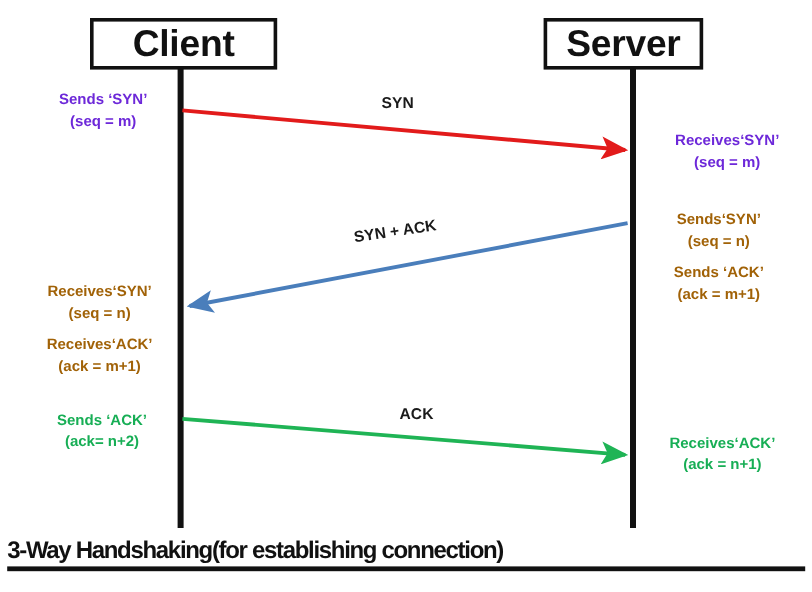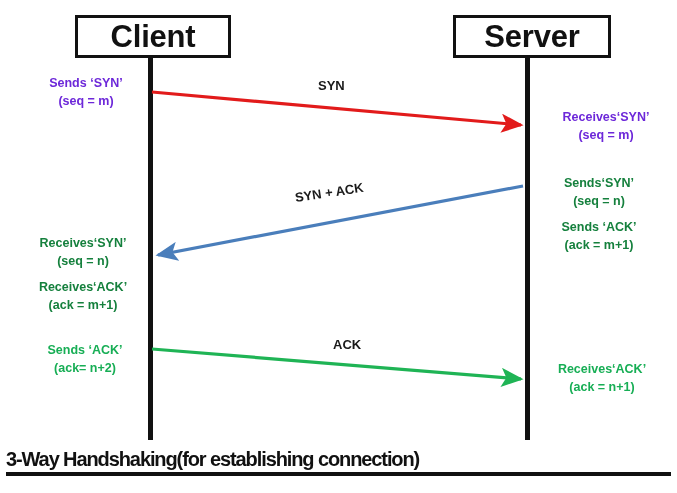--- a/index.html
+++ b/index.html
@@ -31,21 +31,21 @@
   }
   .endpoint-label {
     font-family: "Liberation Sans", sans-serif;
     font-weight: bold;
     font-size: 31px;
     color: #111111;
     letter-spacing: -0.2px;
     line-height: 1;
   }
   #client-box { left: 75px; top: 15px; width: 156px; height: 43px; }
-  #server-box { left: 453px; top: 15px; width: 158px; height: 43px; }
+  #server-box { left: 453px; top: 15px; width: 133px; height: 43px; }
 
   
   .lifeline {
     position: absolute;
     width: 5px;
     background: #111111;
     top: 57px;
     height: 383px;
   }
   #client-lifeline { left: 148px; }
@@ -65,21 +65,21 @@
     position: absolute;
     font-family: "Liberation Sans", sans-serif;
     font-weight: bold;
     font-size: 12.5px;
     line-height: 1.45;
     text-align: center;
     white-space: nowrap;
   }
   .note .line { display: block; }
   .note.red   { color: #6d28d9; }
-  .note.blue  { color: #15803d; }
+  .note.blue  { color: #a16207; }
   .note.green { color: #17AE55; }
 
   #note-client-syn      { left: 22px;  top: 74px;  width: 128px; }
   #note-server-syn      { left: 540px; top: 108px; width: 132px; }
   #note-server-sendsyn  { left: 533px; top: 174px; width: 132px; }
   #note-server-sendack  { left: 533px; top: 218px; width: 132px; }
   #note-client-recvsyn  { left: 18px;  top: 234px; width: 130px; }
   #note-client-recvack   { left: 18px;  top: 278px; width: 130px; }
   #note-client-sendack  { left: 22px;  top: 341px; width: 126px; }
   #note-server-recvack  { left: 536px; top: 360px; width: 132px; }

